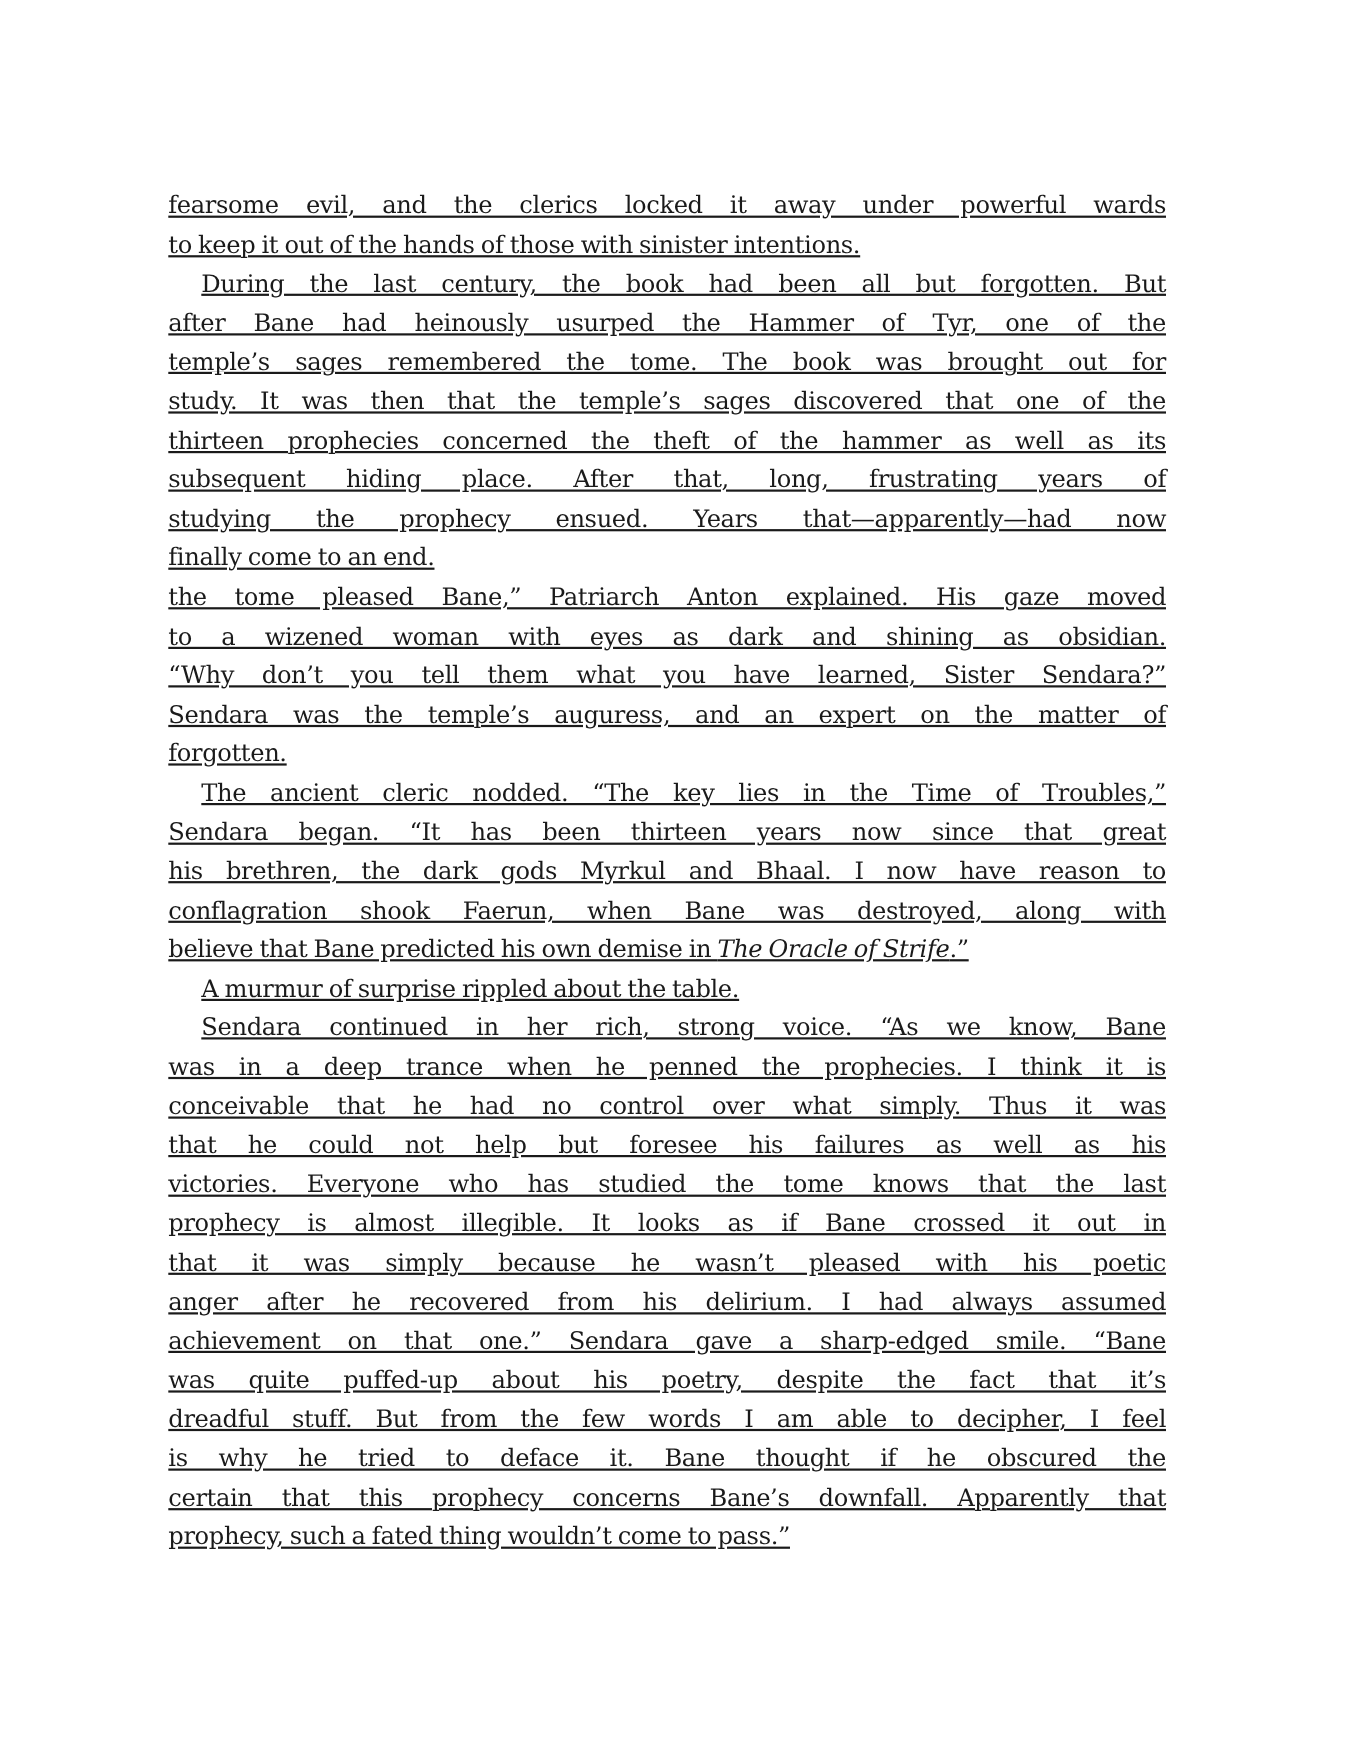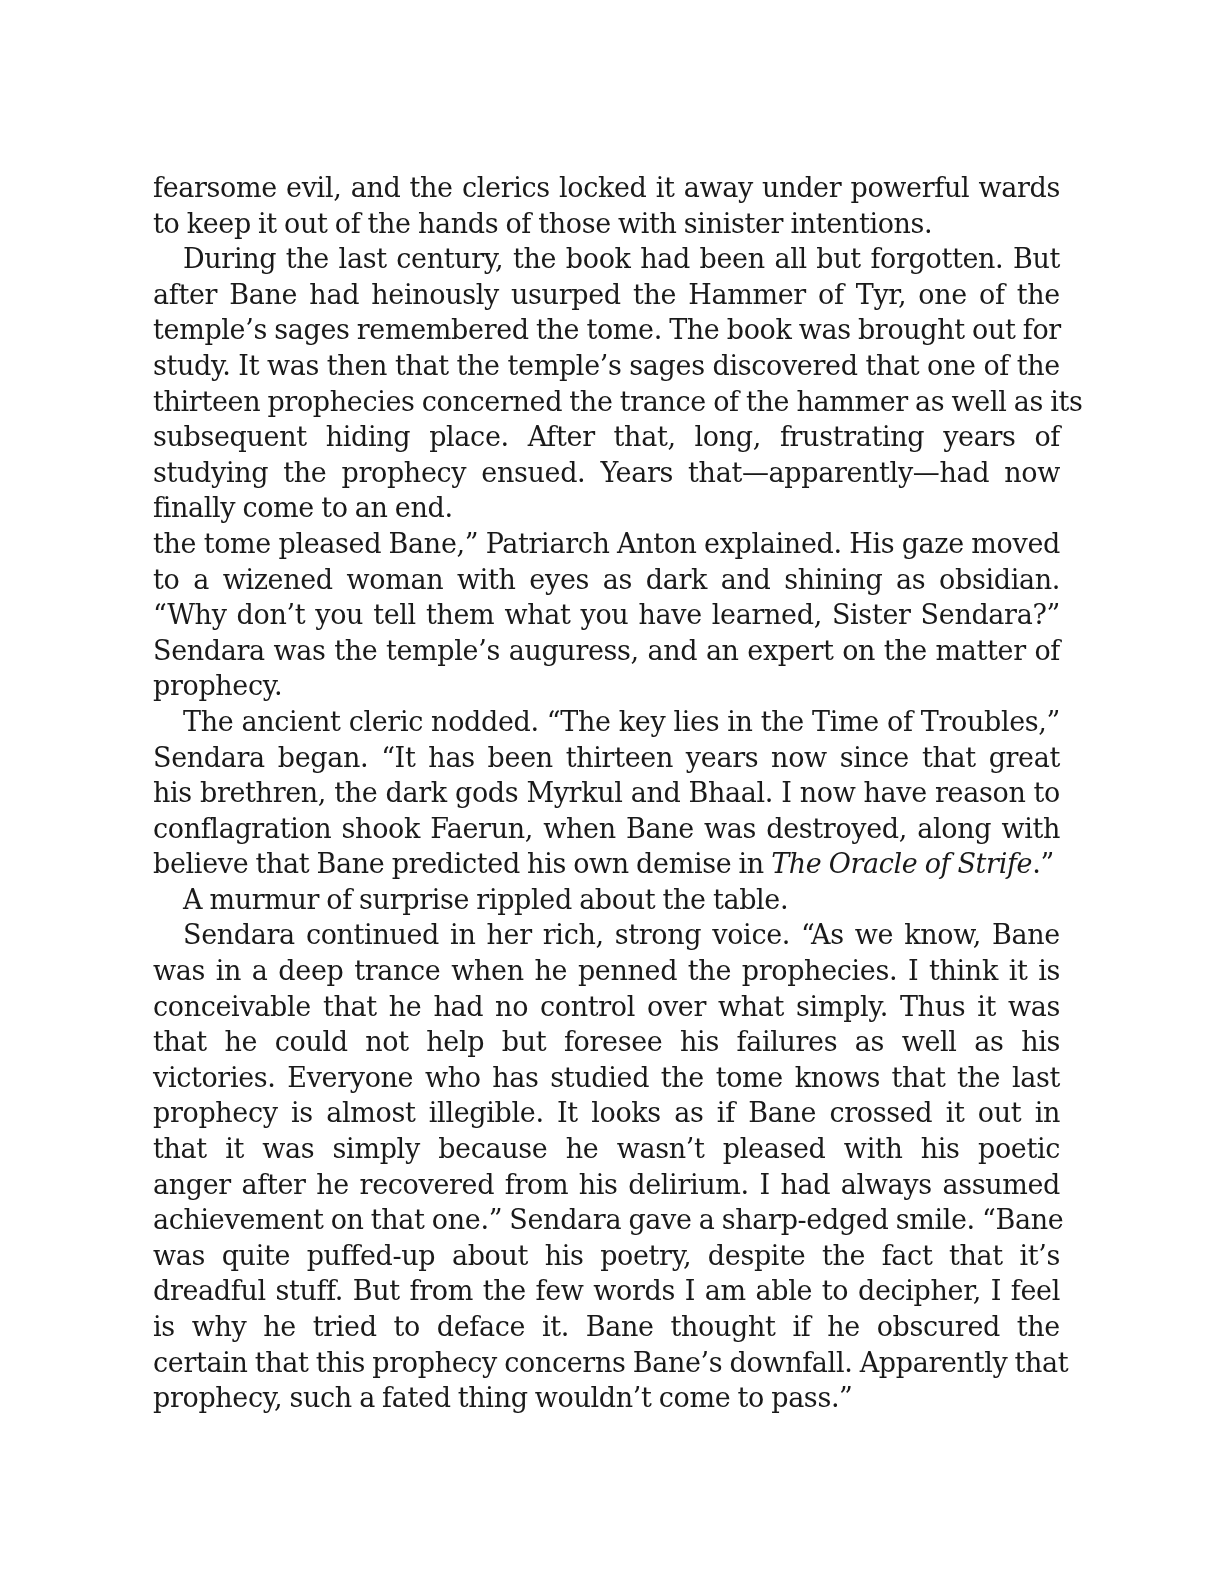--- a/index.html
+++ b/index.html
@@ -18,26 +18,27 @@
     .page {
       position: absolute;
       left: 153px;
       top: 170px;
       width: 907px;
     }
     .line {
       display: block;
       height: 35.6px;
       line-height: 35.6px;
-      font-size: 27px;
+      font-size: 22px;
       white-space: nowrap;
       text-align: justify;
       text-align-last: justify;
       letter-spacing: -0.35px;
       word-spacing: -1px;
+      text-decoration: underline;
     }
     .line.last {
       text-align: left;
       text-align-last: left;
     }
     .line.indent {
       padding-left: 30px;
       text-align: center;
     }
     .it {
@@ -53,32 +54,32 @@
   <div>
     <span class="line">fearsome evil, and the clerics locked it away under powerful wards</span>
     <span class="line last">to keep it out of the hands of those with sinister intentions.</span>
   </div>
 
   <div>
     <span class="line indent">During the last century, the book had been all but forgotten. But</span>
     <span class="line">after Bane had heinously usurped the Hammer of Tyr, one of the</span>
     <span class="line">temple’s sages remembered the tome. The book was brought out for</span>
     <span class="line">study. It was then that the temple’s sages discovered that one of the</span>
-    <span class="line">thirteen prophecies concerned the trance of the hammer as well as its</span>
+    <span class="line">thirteen prophecies concerned the theft of the hammer as well as its</span>
     <span class="line">subsequent hiding place. After that, long, frustrating years of</span>
     <span class="line">studying the prophecy ensued. Years that—apparently—had now</span>
     <span class="line last">finally come to an end.</span>
   </div>
 
   <div>
     <span class="line">the tome pleased Bane,” Patriarch Anton explained. His gaze moved</span>
     <span class="line">to a wizened woman with eyes as dark and shining as obsidian.</span>
     <span class="line">“Why don’t you tell them what you have learned, Sister Sendara?”</span>
     <span class="line">Sendara was the temple’s auguress, and an expert on the matter of</span>
-    <span class="line last">prophecy.</span>
+    <span class="line last">forgotten.</span>
   </div>
 
   <div>
     <span class="line indent">The ancient cleric nodded. “The key lies in the Time of Troubles,”</span>
     <span class="line">Sendara began. “It has been thirteen years now since that great</span>
     <span class="line">his brethren, the dark gods Myrkul and Bhaal. I now have reason to</span>
     <span class="line">conflagration shook Faerun, when Bane was destroyed, along with</span>
     <span class="line last">
       <span>believe that Bane predicted his own demise in </span><span class="it">The Oracle of Strife</span><span>.”</span>
     </span>

